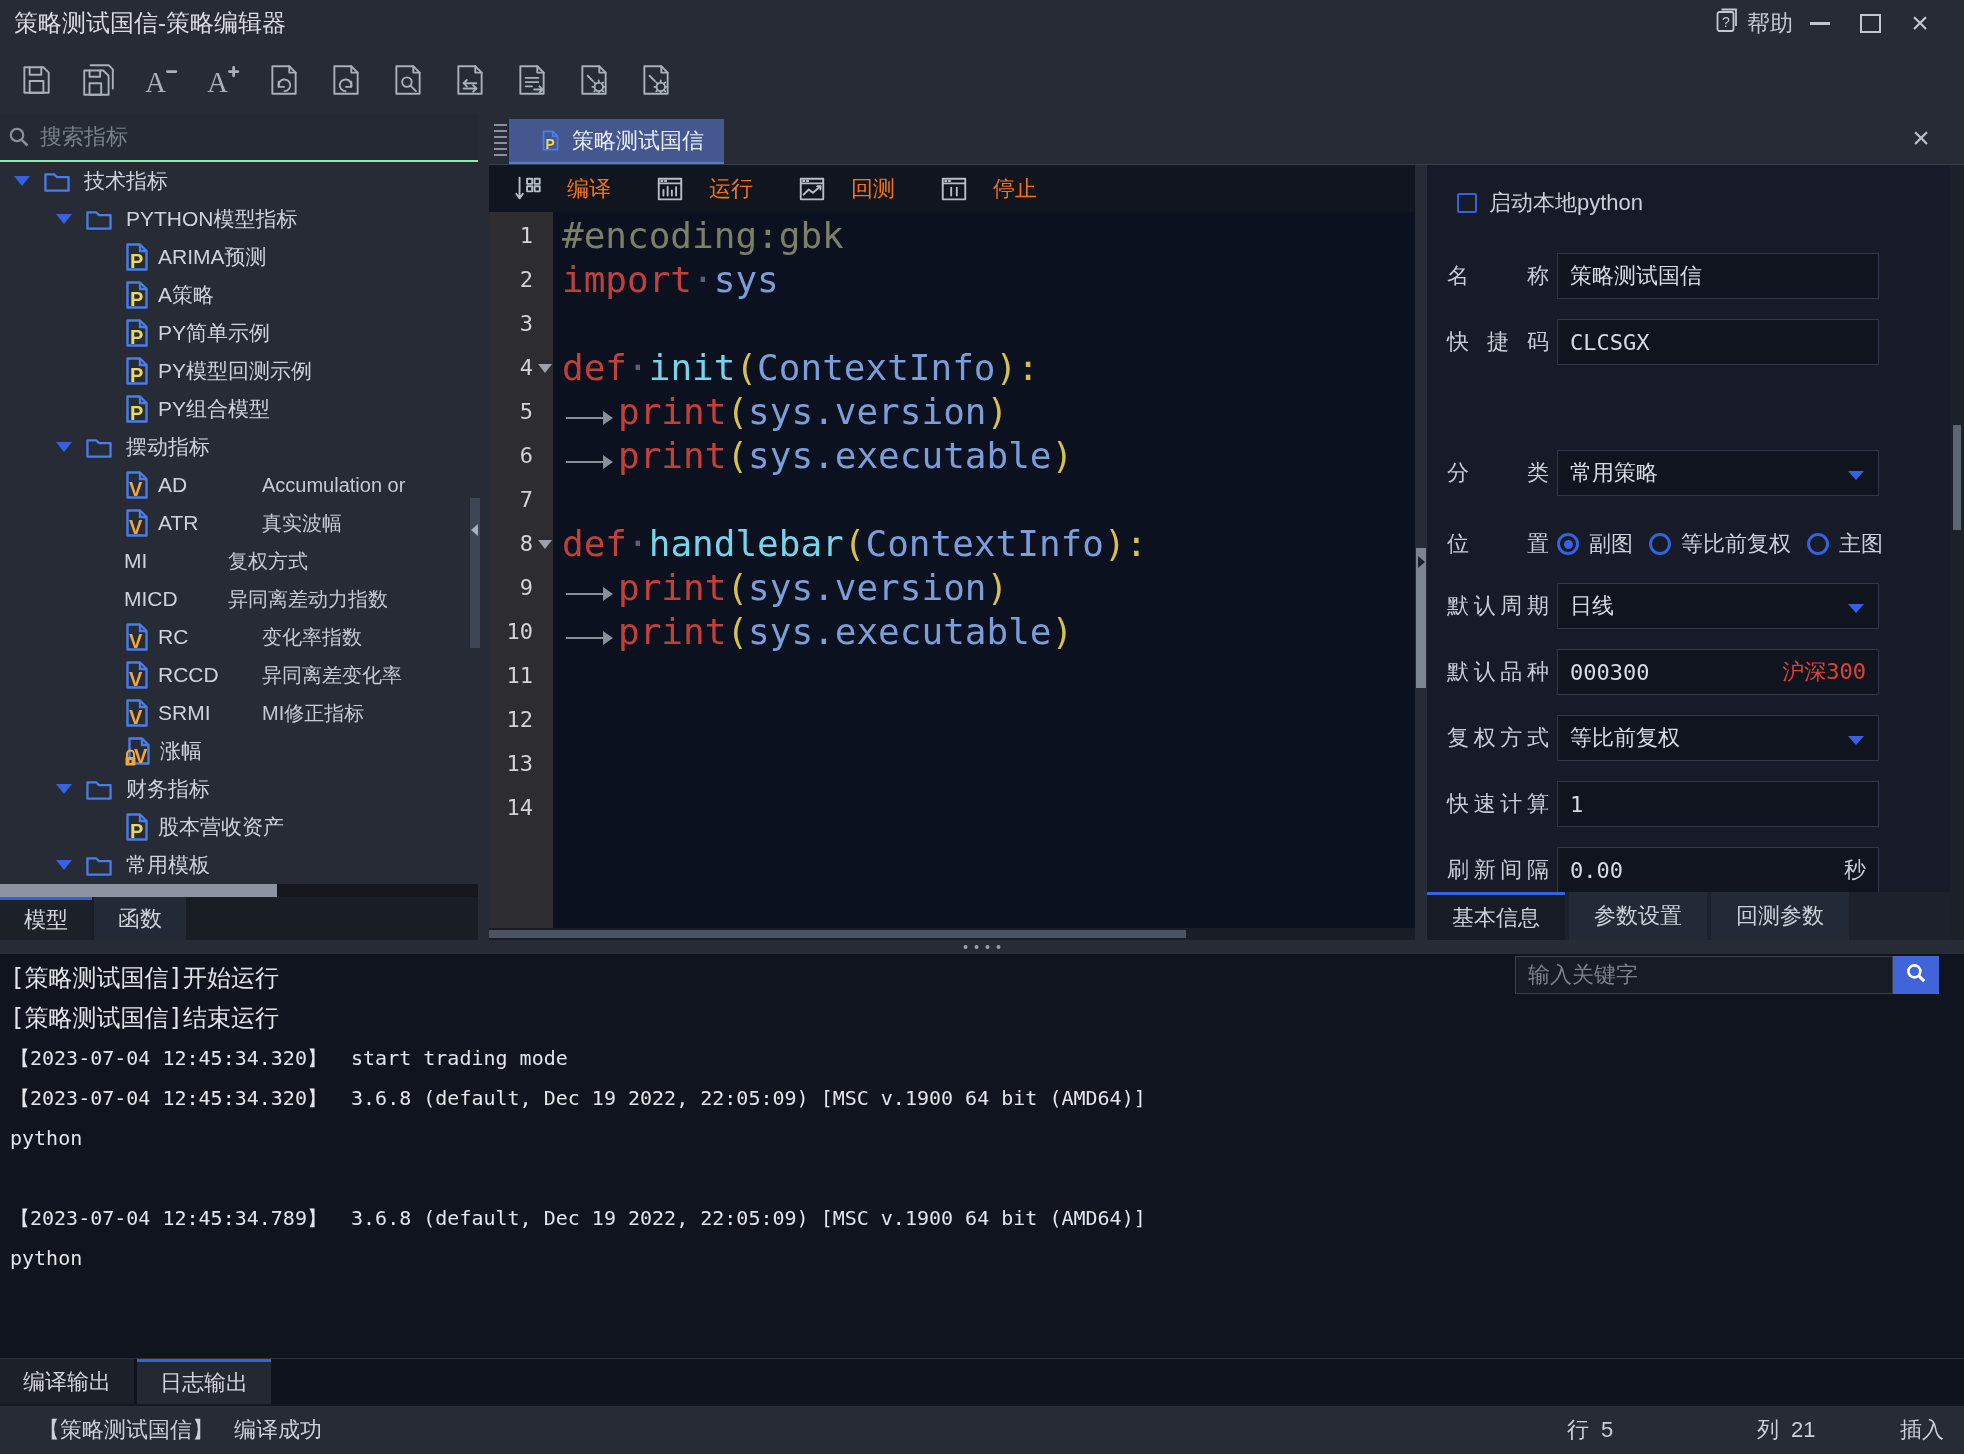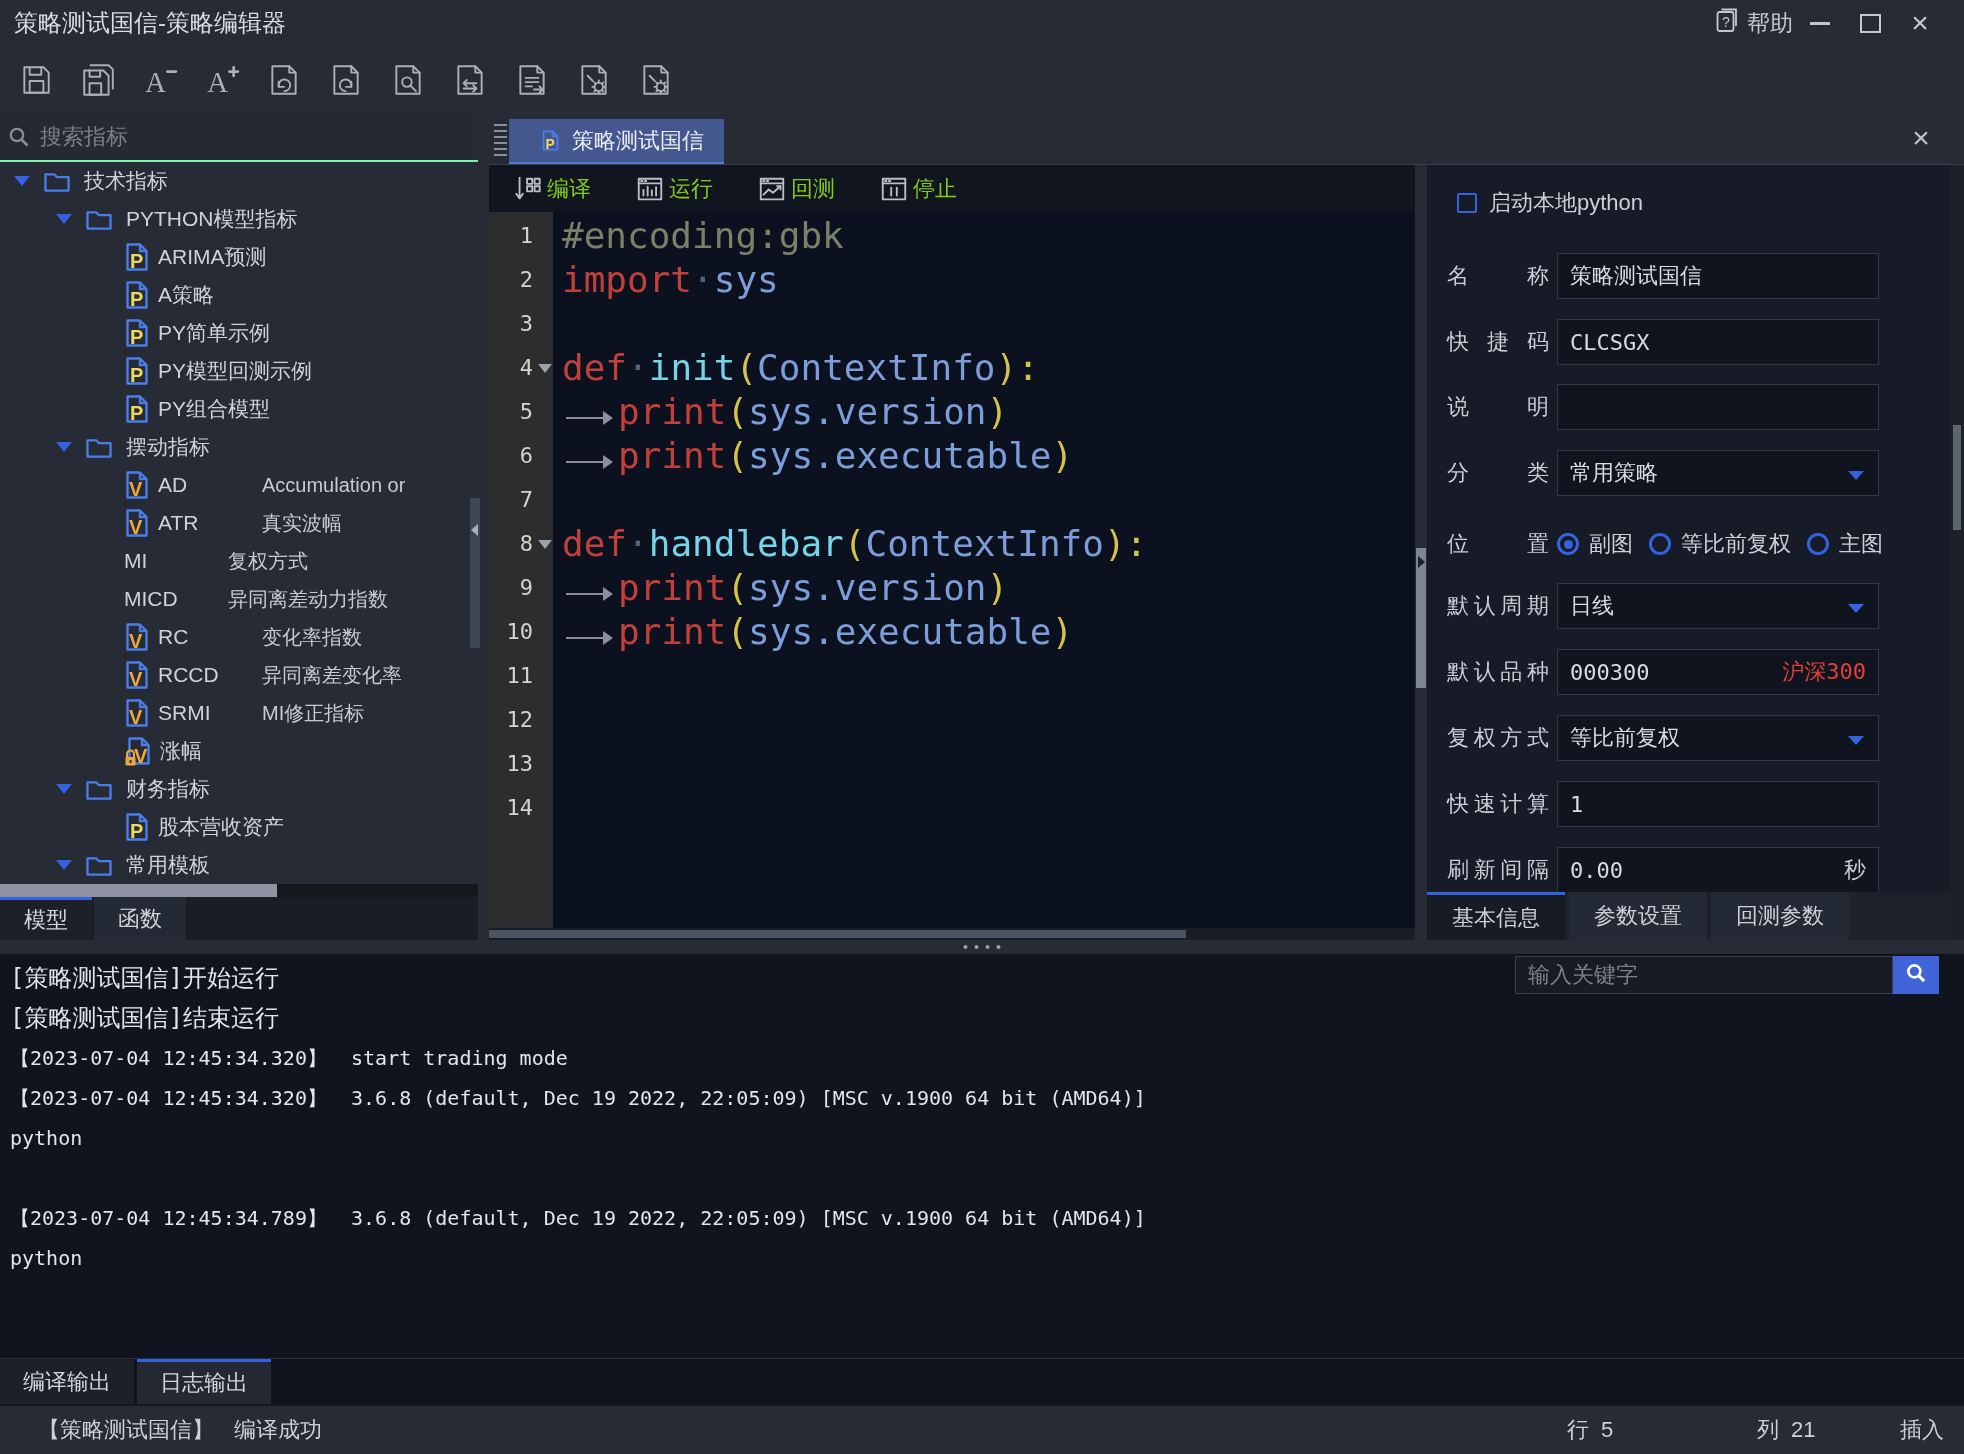--- a/index.html
+++ b/index.html
@@ -44,21 +44,21 @@
   #rsplit b{position:absolute;left:2px;top:8px;width:0;height:0;border-top:6px solid transparent;border-bottom:6px solid transparent;border-left:7px solid #1d2129;}
   
   #tabstrip{position:absolute;left:489px;top:114px;width:1475px;height:51px;background:#262b36;border-bottom:1px solid #39404d;box-sizing:border-box;}
   #tab-grip{position:absolute;left:5px;top:10px;width:13px;height:32px;background:repeating-linear-gradient(to bottom,#8a909b 0 2px,transparent 2px 6px);}
   #editor-tab{position:absolute;left:20px;top:5px;height:45px;background:#45578f;display:flex;align-items:center;padding:0 20px;border-bottom:2px solid #5a78d0;box-sizing:border-box;}
   #editor-tab .ticon svg{width:19px;height:23px;display:block;}
   #editor-tab span{margin-left:12px;font-size:22px;color:#e9ecf2;}
   #strip-close{position:absolute;right:26px;top:6px;width:34px;height:36px;display:flex;align-items:center;justify-content:center;font-size:30px;color:#bcc2cb;}
   
   #editor-toolbar{position:absolute;left:489px;top:165px;width:926px;height:47px;background:#10151f;display:flex;align-items:center;padding-left:24px;box-sizing:border-box;gap:44px;}
-  .ed-btn{display:flex;align-items:flex-start;gap:4px;color:#84cc16;}
+  .ed-btn{display:flex;align-items:flex-start;gap:24px;color:#f97316;}
   .ed-ic{color:#b9bfc9;} .ed-ic svg{width:30px;height:30px;display:block;}
   .ed-lb{font-size:22px;}
   
   #code-area{position:absolute;left:489px;top:212px;width:926px;height:716px;display:flex;}
   #gutter{width:64px;background:#2d2d30;padding-top:2px;box-sizing:border-box;}
   .gline{position:relative;height:44px;}
   .gnum{display:block;text-align:right;padding-right:20px;line-height:44px;font-family:"DejaVu Sans Mono",monospace;font-size:22px;color:#d3d3d3;}
   .gfold{position:absolute;right:1px;top:18px;width:0;height:0;border-left:7px solid transparent;border-right:7px solid transparent;border-top:9px solid #9aa1ab;}
   #code-lines{flex:1;background:#0c1120;padding-top:2px;box-sizing:border-box;overflow:hidden;}
   .cline{height:44px;line-height:44px;white-space:pre;padding-left:9px;font-family:"DejaVu Sans Mono",monospace;font-size:36px;}
@@ -628,24 +628,20 @@
     </div>
 
     <div class="fld" style="top:87px">
       <div class="fld-label">名称</div>
       <input class="fld-input" value="策略测试国信" style="">
     </div>
     <div class="fld" style="top:153px">
       <div class="fld-label">快捷码</div>
       <input class="fld-input" value="CLCSGX" style="">
     </div>
-    <div class="fld" style="top:218px">
-      <div class="fld-label">说明</div>
-      <input class="fld-input" value="" style="">
-    </div>
     <div class="fld" style="top:284px">
       <div class="fld-label">分类</div>
       <div class="fld-input combo">
         <span>常用策略</span>
         <i class="dd"></i>
       </div>
     </div>
     <div class="fld" style="top:355px">
       <div class="fld-label">位置</div>
       <div class="radio-group">

